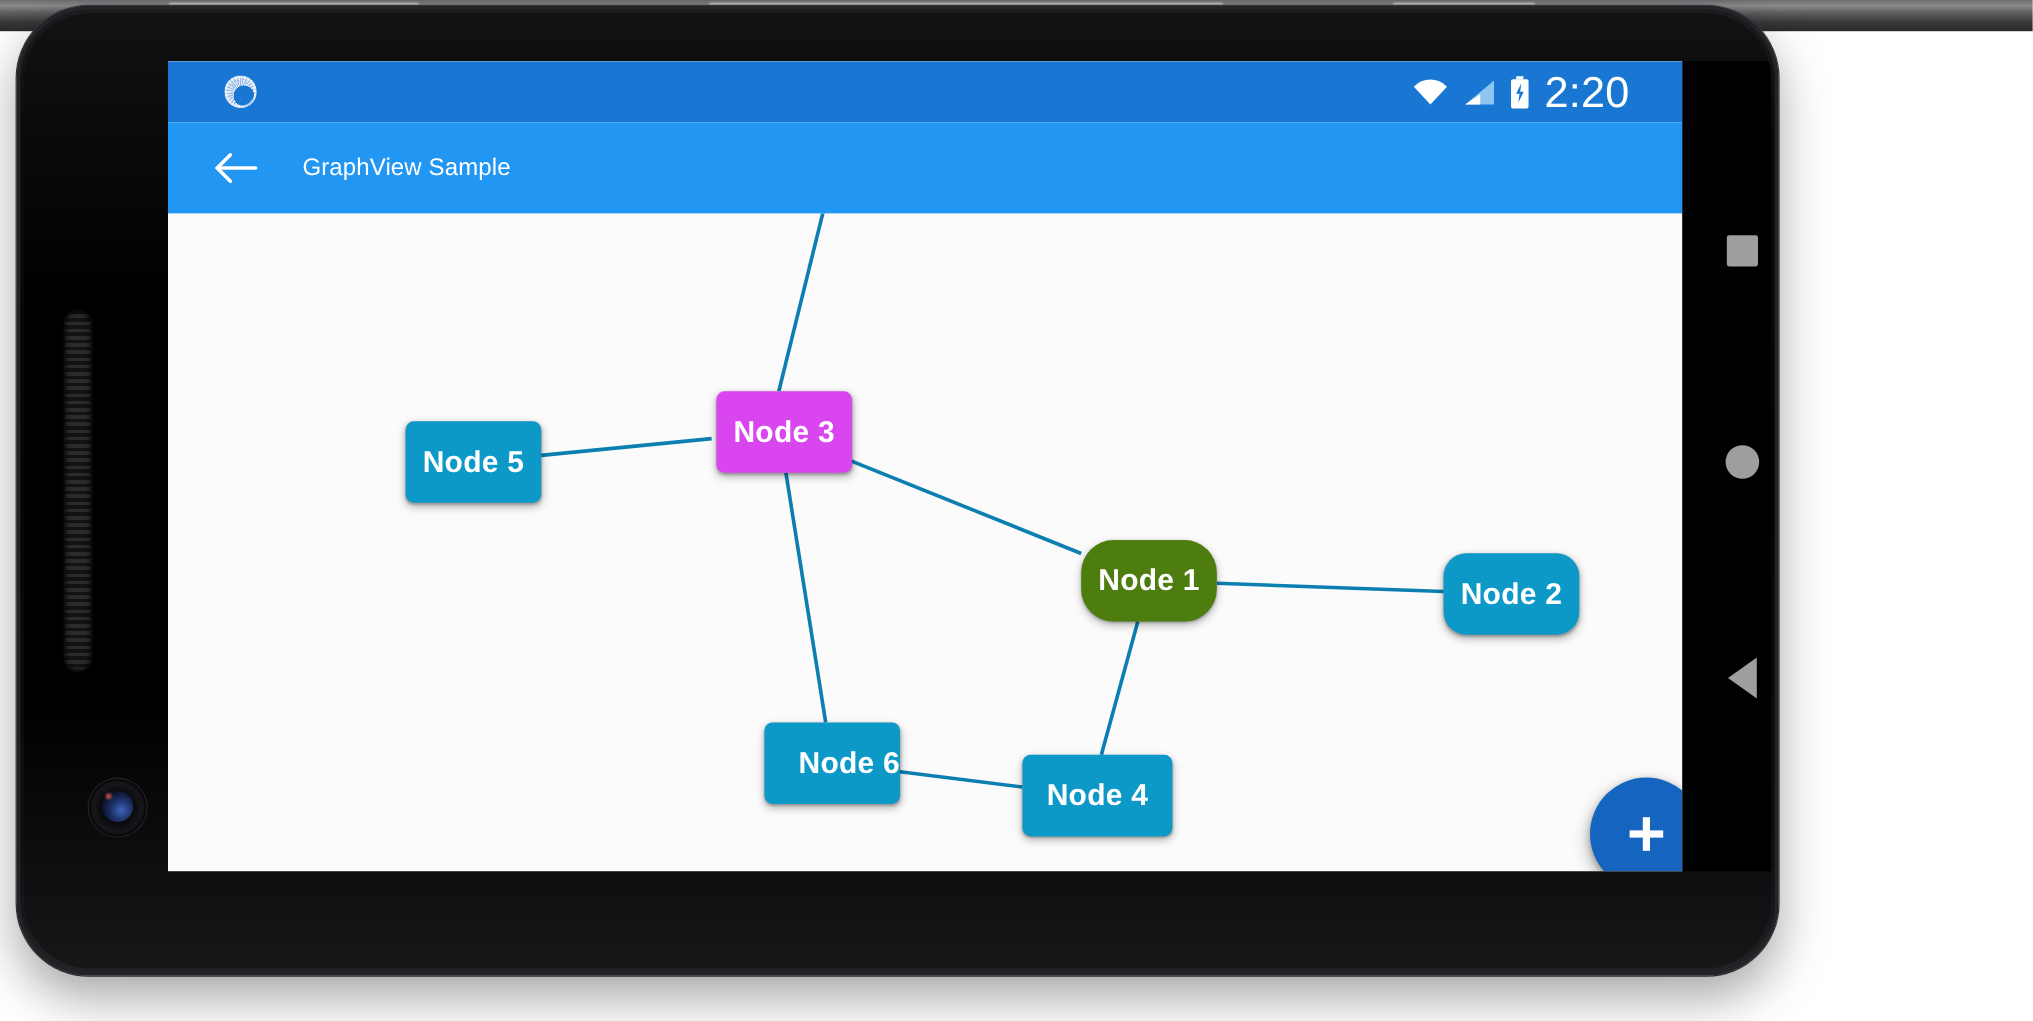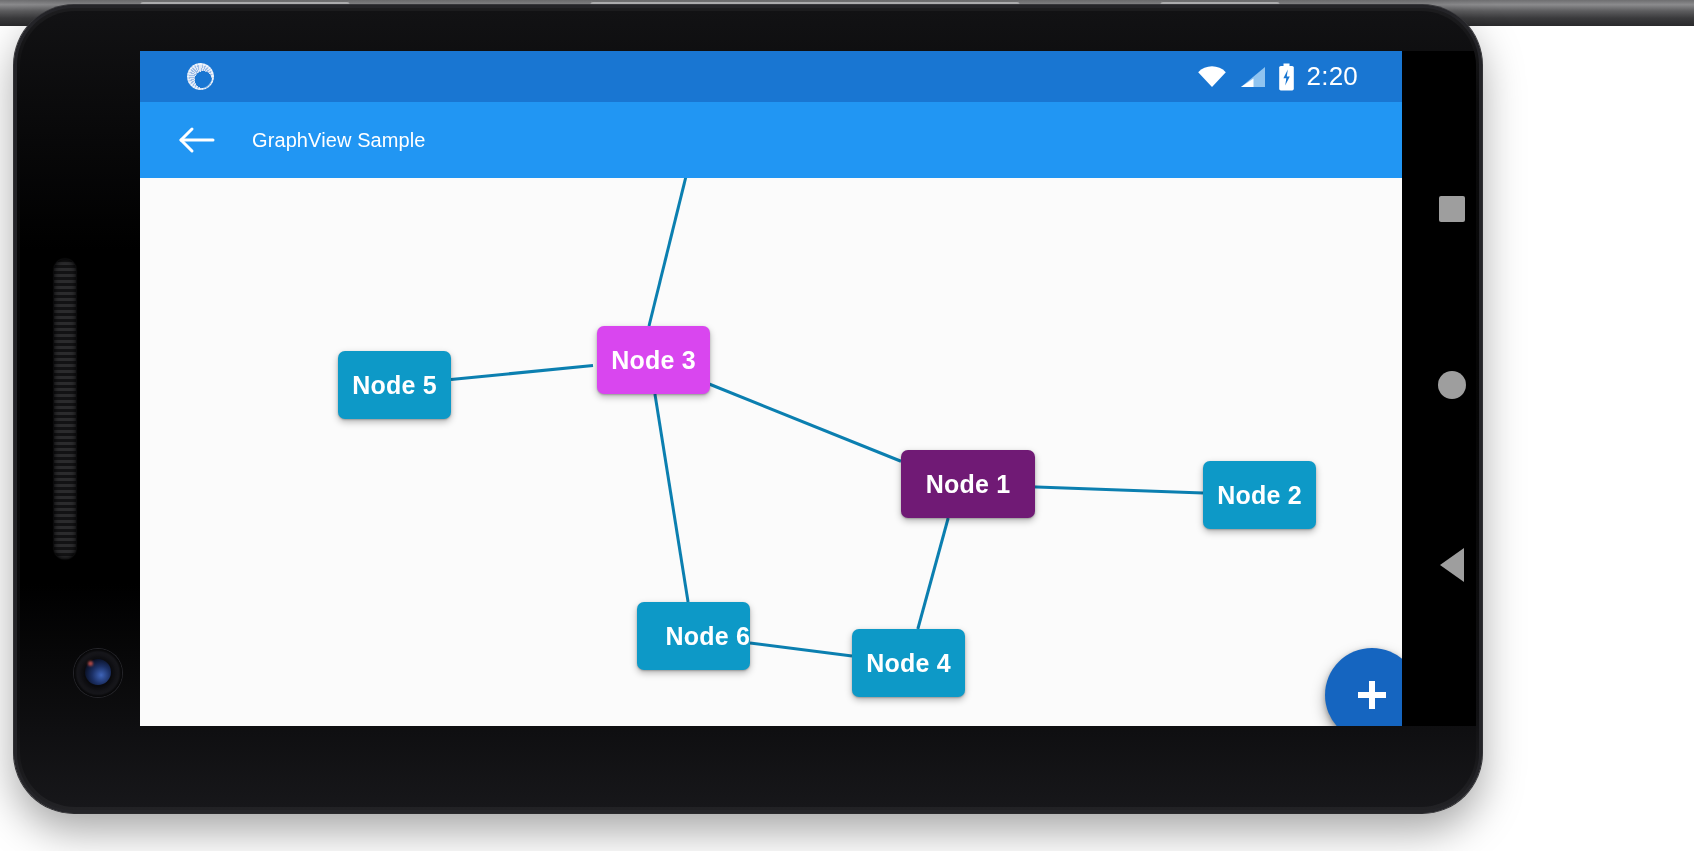--- a/index.html
+++ b/index.html
@@ -86,21 +86,21 @@
   .sync-icon{
     margin-left:47px;width:27px;height:27px;border-radius:50%;
     background:
       radial-gradient(circle at 60% 62%,#1976d2 0 36%,transparent 37%),
       repeating-conic-gradient(#dfe9f7 0deg 7deg,#9dbce6 7deg 14deg);
     box-shadow:inset 0 0 0 2px rgba(255,255,255,.55);
   }
   .status-right{margin-left:auto;display:flex;align-items:center;gap:12px;padding-right:44px;}
   .status-right svg{display:block;}
   .clock{
-    color:#fff;font-size:26px;font-weight:400;letter-spacing:.2px;
+    color:#fff;font-size:36px;font-weight:400;letter-spacing:.2px;
     font-family:"Liberation Sans","DejaVu Sans",sans-serif;
   }
 
   
   .toolbar{
     position:absolute;left:0;top:51px;width:100%;height:76px;
     background:#2196f3;display:flex;align-items:center;
   }
   .back-btn{margin-left:33px;width:46px;height:46px;display:flex;align-items:center;justify-content:center;cursor:pointer;}
   .toolbar-title{
@@ -215,30 +215,30 @@
         <svg class="edges" id="edge-layer" viewBox="0 0 1262 675" preserveAspectRatio="none">
             <line x1="453" y1="314.53921568627453" x2="311" y2="328.46078431372547" stroke="#0b7fb0" stroke-width="3"></line>
             <line x1="566" y1="331.74675324675326" x2="761" y2="410.25324675324674" stroke="#0b7fb0" stroke-width="3"></line>
             <line x1="514.9202898550725" y1="343" x2="548.0797101449275" y2="551" stroke="#0b7fb0" stroke-width="3"></line>
             <line x1="577" y1="0" x2="509" y2="275" stroke="#0b7fb0" stroke-width="3"></line>
             <line x1="874" y1="435.0579470198675" x2="1063" y2="441.9420529801325" stroke="#0b7fb0" stroke-width="3"></line>
             <line x1="808.1927374301677" y1="467" x2="777.8072625698323" y2="578" stroke="#0b7fb0" stroke-width="3"></line>
             <line x1="610" y1="592.0953488372093" x2="712" y2="604.9046511627907" stroke="#0b7fb0" stroke-width="3"></line>
           </svg>
         <div id="node-layer">
-            <div class="node" style="left: 761px; top: 272px; width: 134px; height: 68px; background: #701a75;">
+            <div class="node" style="left: 761px; top: 272px; width: 113px; height: 68px; background: #4d7c0f; border-radius: 27px;">
               <span>Node 1</span>
             </div>
-            <div class="node" style="left: 1063px; top: 283px; width: 113px; height: 68px; background: rgb(13, 153, 199);">
+            <div class="node" style="left: 1063px; top: 283px; width: 113px; height: 68px; background: rgb(13, 153, 199); border-radius: 19px;">
               <span>Node 2</span>
             </div>
             <div class="node" style="left: 457px; top: 148px; width: 113px; height: 68px; background: #d946ef;">
               <span>Node 3</span>
             </div>
-            <div class="node" style="left: 712px; top: 451px; width: 113px; height: 68px; background: rgb(13, 153, 199);">
+            <div class="node" style="left: 712px; top: 451px; width: 125px; height: 68px; background: rgb(13, 153, 199);">
               <span>Node 4</span>
             </div>
             <div class="node" style="left: 198px; top: 173px; width: 113px; height: 68px; background: rgb(13, 153, 199);">
               <span>Node 5</span>
             </div>
             <div class="node" style="left: 497px; top: 424px; width: 113px; height: 68px; background: rgb(13, 153, 199); justify-content: flex-end;">
               <span>Node 6</span>
             </div>
           </div>
 

